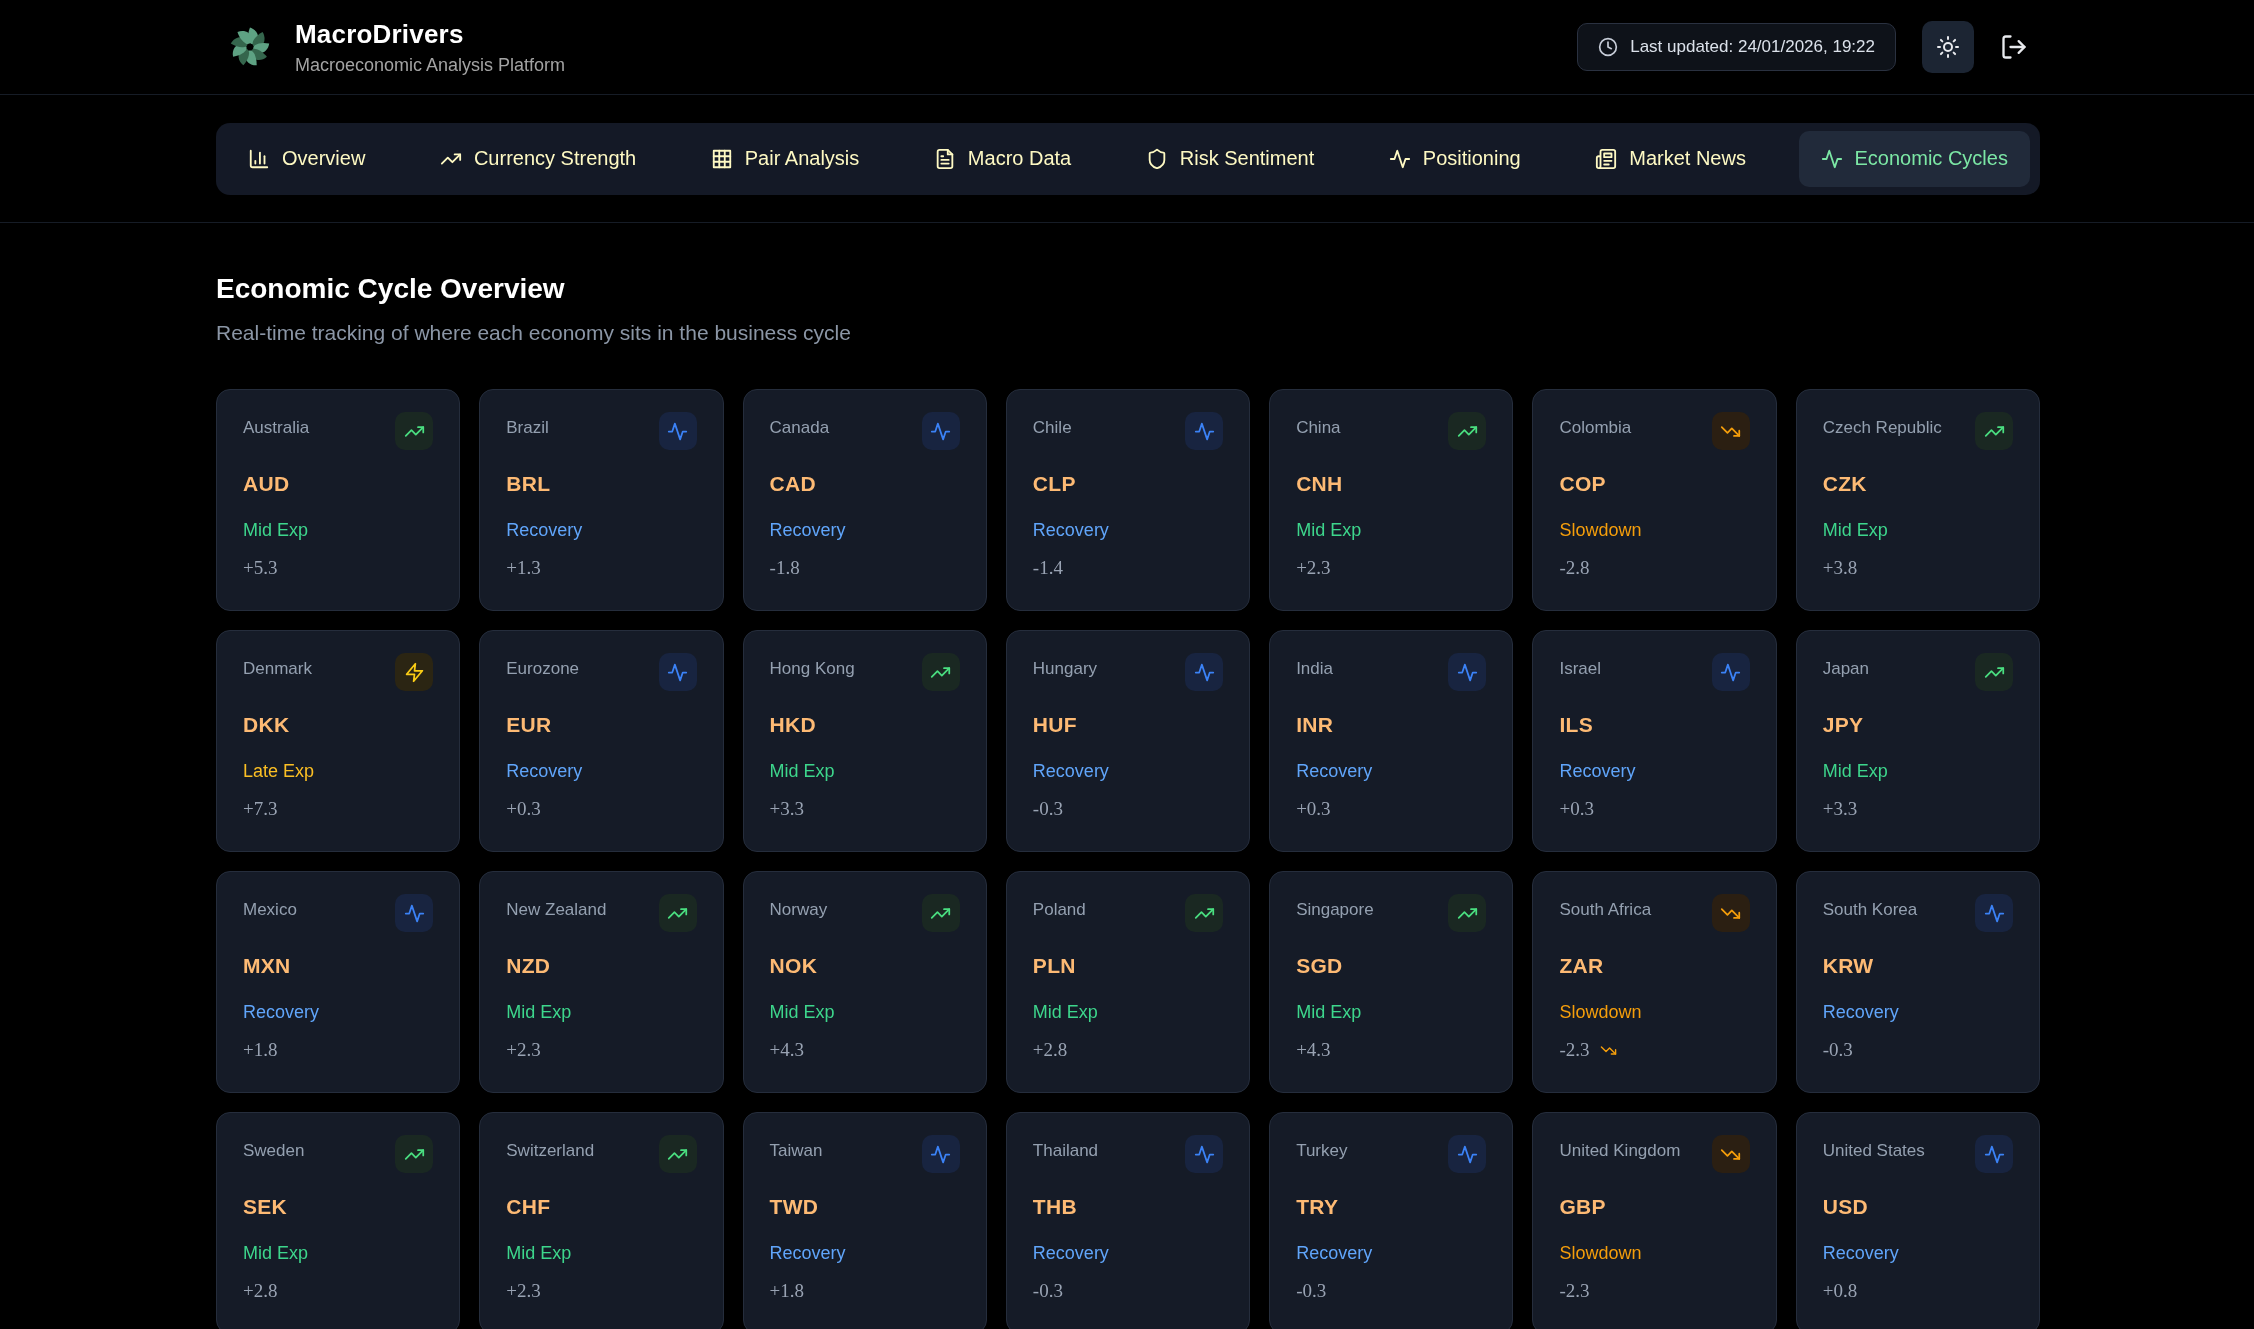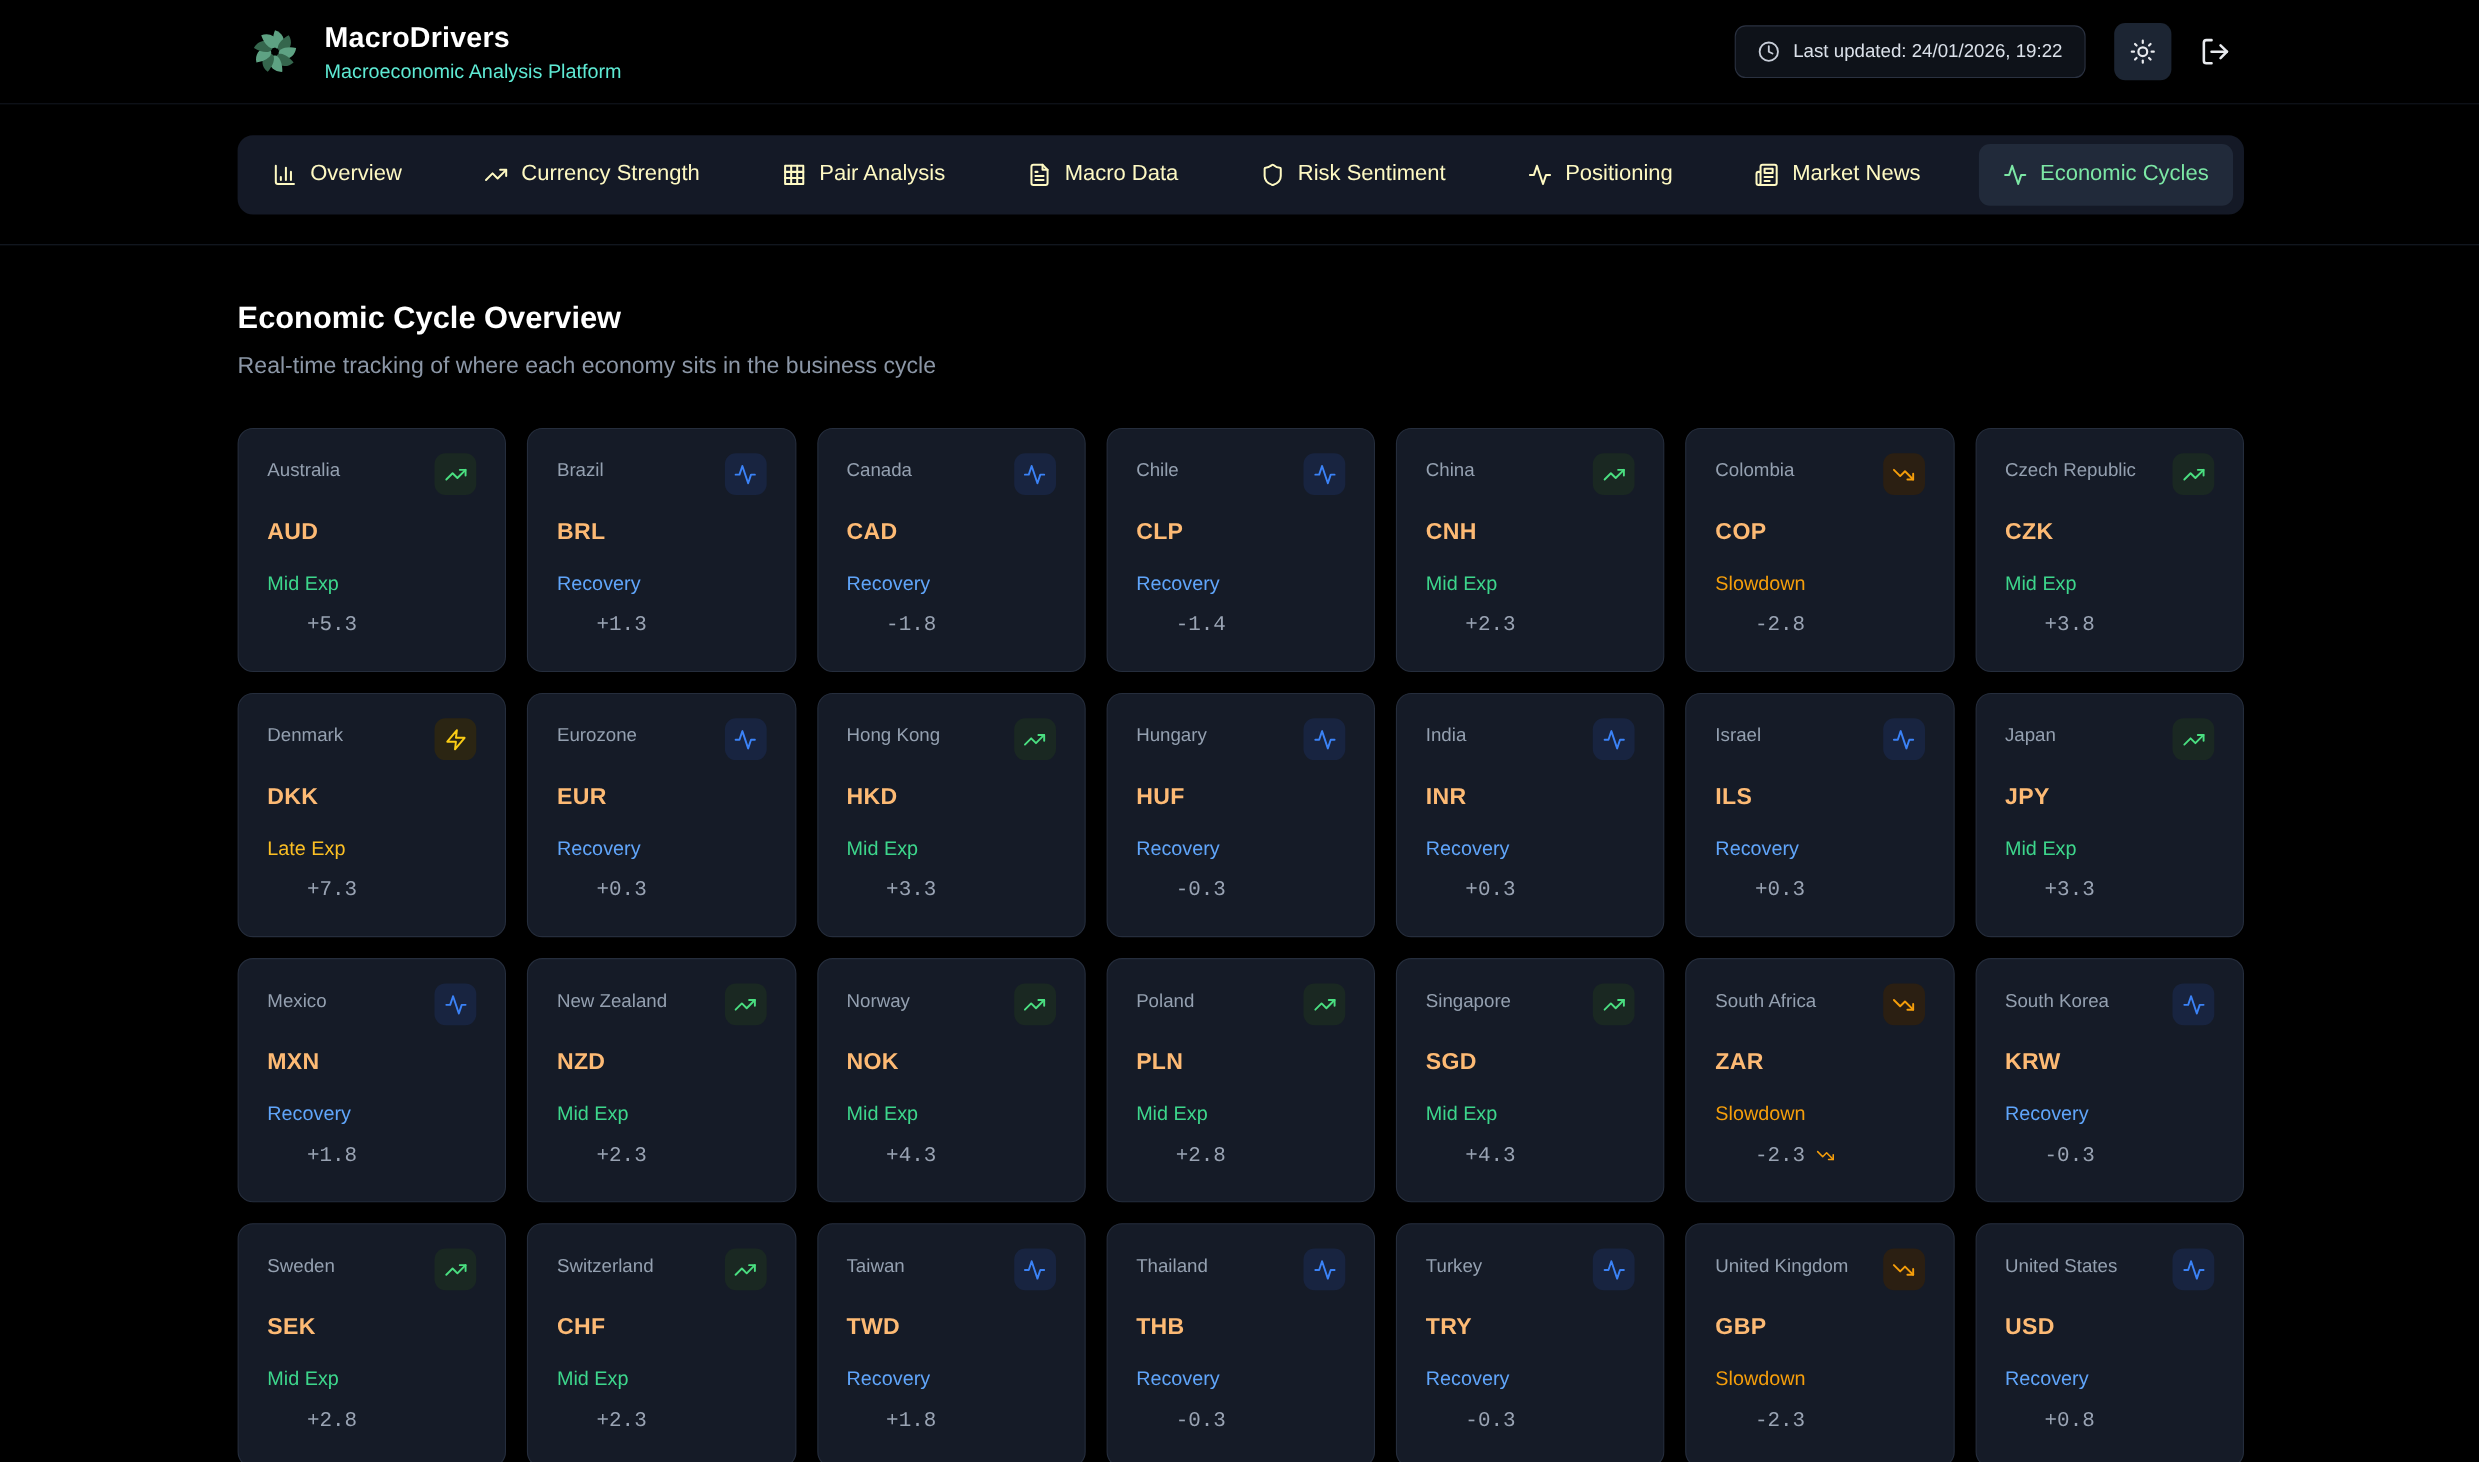--- a/index.html
+++ b/index.html
@@ -4,21 +4,21 @@
 <style>
   * { margin:0; padding:0; box-sizing:border-box; }
   html,body { background:#000; width:2254px; height:1329px; overflow:hidden;
     font-family:"Liberation Sans", sans-serif; -webkit-font-smoothing:antialiased; }
 
   
   .header { height:95px; display:flex; align-items:center; justify-content:space-between;
     padding:0 226px 0 228px; background:#000; border-bottom:1px solid #161c26; }
   .brand { display:flex; align-items:center; gap:23px; }
   .brand-text .app-name { color:#fff; font-size:26px; font-weight:700; letter-spacing:.2px; }
-  .brand-text .app-sub { color:#5eead4; font-size:18px; margin-top:5px; }
+  .brand-text .app-sub { color:#a3a3a3; font-size:18px; margin-top:5px; }
   .header-right { display:flex; align-items:center; gap:26px; }
   .updated-pill { display:flex; align-items:center; gap:12px; height:48px; padding:0 20px;
     background:#0e1219; border:1px solid #2a3140; border-radius:10px;
     color:#dbe1ea; font-size:17px; cursor:default; }
   .updated-pill .ic { color:#c7cdd8; display:flex; }
   .theme-btn { width:52px; height:52px; border-radius:10px; background:#1c2533;
     display:flex; align-items:center; justify-content:center; color:#e8eaee; cursor:pointer; border:none; }
   .logout-btn { background:none; border:none; color:#e8eaee; display:flex; align-items:center; cursor:pointer; }
 
   
@@ -41,21 +41,21 @@
     grid-template-columns:repeat(7,1fr); gap:19px; }
   .card { background:#151b27; border:1px solid #252d3c; border-radius:14px;
     height:222px; padding:26px; cursor:pointer; }
   .card-top { display:flex; align-items:flex-start; justify-content:space-between; }
   .country { color:#94a0b0; font-size:17px; line-height:24px; }
   .badge { width:38px; height:38px; border-radius:10px; display:flex;
     align-items:center; justify-content:center; flex:0 0 auto; margin-top:-4px; }
   .ccy { color:#fdba74; font-size:21px; font-weight:700; margin-top:22px; letter-spacing:.3px; }
   .phase { font-size:18px; font-weight:400; margin-top:24px; }
   .value { color:#99a3b3; font-size:19px; margin-top:16px;
-    font-family:Liberation Mono, monospace; display:flex; align-items:center; gap:10px;margin-left:36px; }
+    font-family:Liberation Serif, serif; display:flex; align-items:center; gap:10px; }
   .value .vic { display:flex; }
 </style>
 </head>
 <body>
 
 <div class="header">
   <div class="brand">
     <span style="display:flex;">
         <svg width="44" height="44" viewBox="0 0 44 44">
           <path d="M22 2.5 C28.5 4.5 32 11 29 16.5 C27 20 22.5 20 21 16.5 C19.5 13 20 7.5 22 2.5Z" fill="#5ea283" transform="rotate(0 22 22)"></path>

